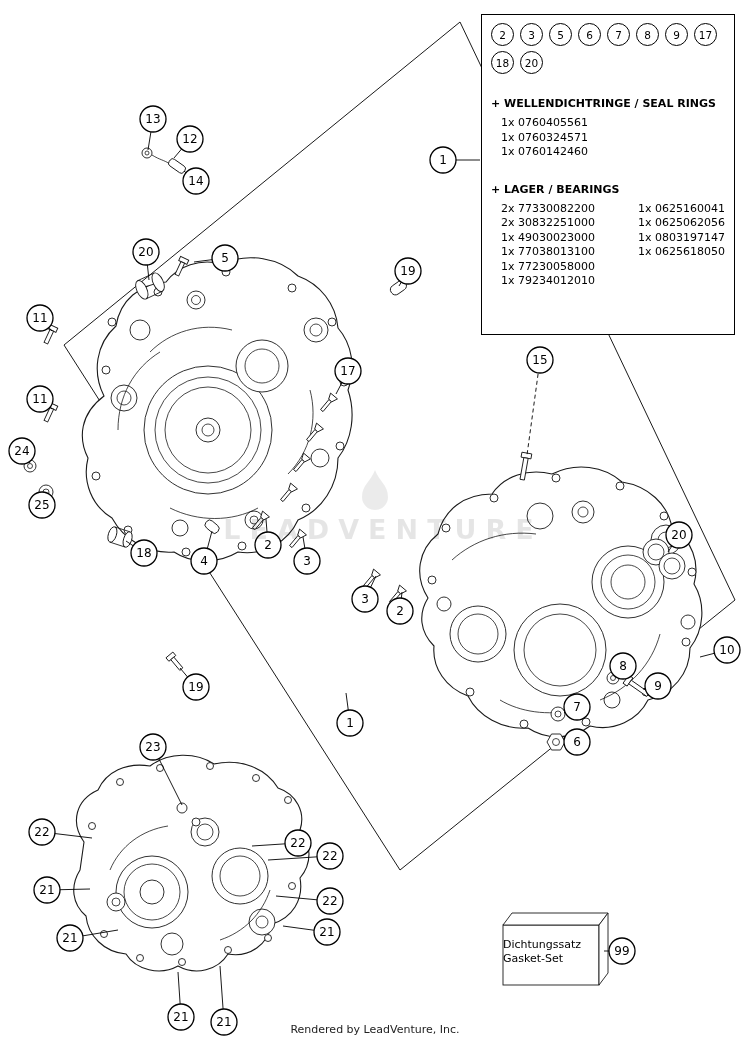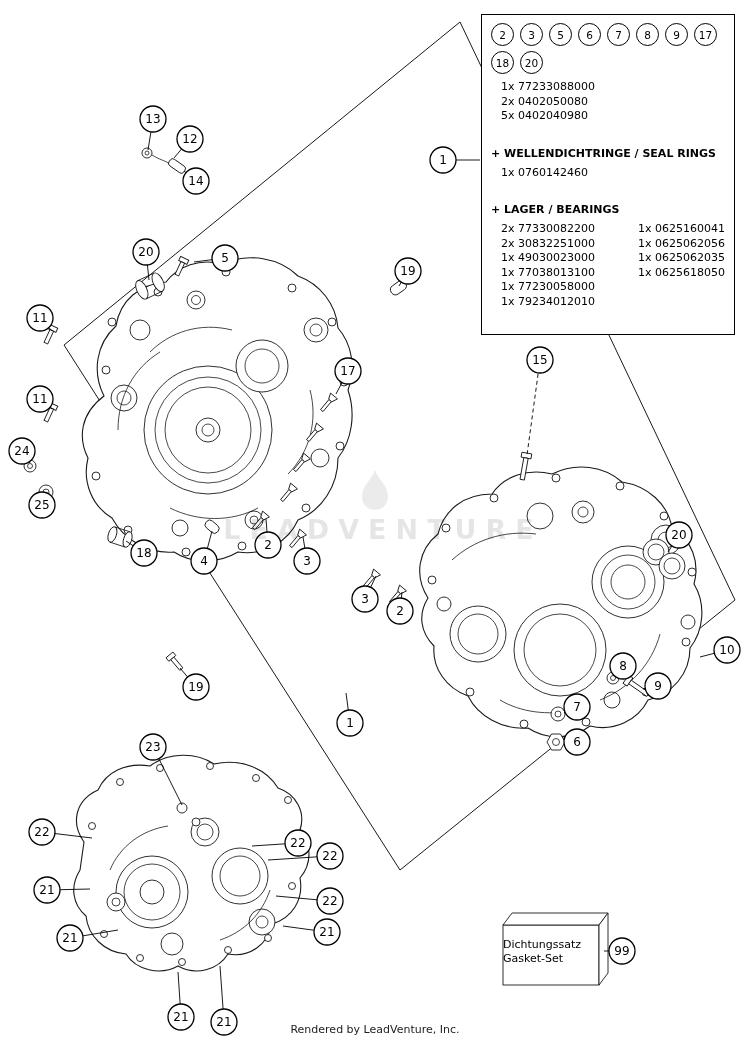--- a/index.html
+++ b/index.html
@@ -440,43 +440,40 @@
         <span class="badge">6</span>
         <span class="badge">7</span>
         <span class="badge">8</span>
         <span class="badge">9</span>
         <span class="badge">17</span>
       </div>
     <div class="badge-row">
         <span class="badge">18</span>
         <span class="badge">20</span>
       </div>
-    <div class="part-lines">
-        <div class="part-line">1x 77233088000</div>
-        <div class="part-line">2x 0402050080</div>
-        <div class="part-line">5x 0402040980</div>
-      </div>
     <div class="section-title">+ WELLENDICHTRINGE / SEAL RINGS</div>
     <div class="part-lines">
+        <div class="part-line">1x 0760405561</div>
+        <div class="part-line">1x 0760324571</div>
         <div class="part-line">1x 0760142460</div>
       </div>
     <div class="section-title">+ LAGER / BEARINGS</div>
     <div class="bearings-cols">
       <div class="part-lines col1">
           <div class="part-line">2x 77330082200</div>
           <div class="part-line">2x 30832251000</div>
           <div class="part-line">1x 49030023000</div>
           <div class="part-line">1x 77038013100</div>
           <div class="part-line">1x 77230058000</div>
           <div class="part-line">1x 79234012010</div>
         </div>
       <div class="part-lines">
           <div class="part-line">1x 0625160041</div>
           <div class="part-line">1x 0625062056</div>
-          <div class="part-line">1x 0625062035</div>
+          <div class="part-line">1x 0803197147</div>
           <div class="part-line">1x 0625618050</div>
         </div>
     </div>
   </div>
 
   <div class="gasket-label">
     <div>Dichtungssatz</div>
     <div>Gasket-Set</div>
   </div>
 

